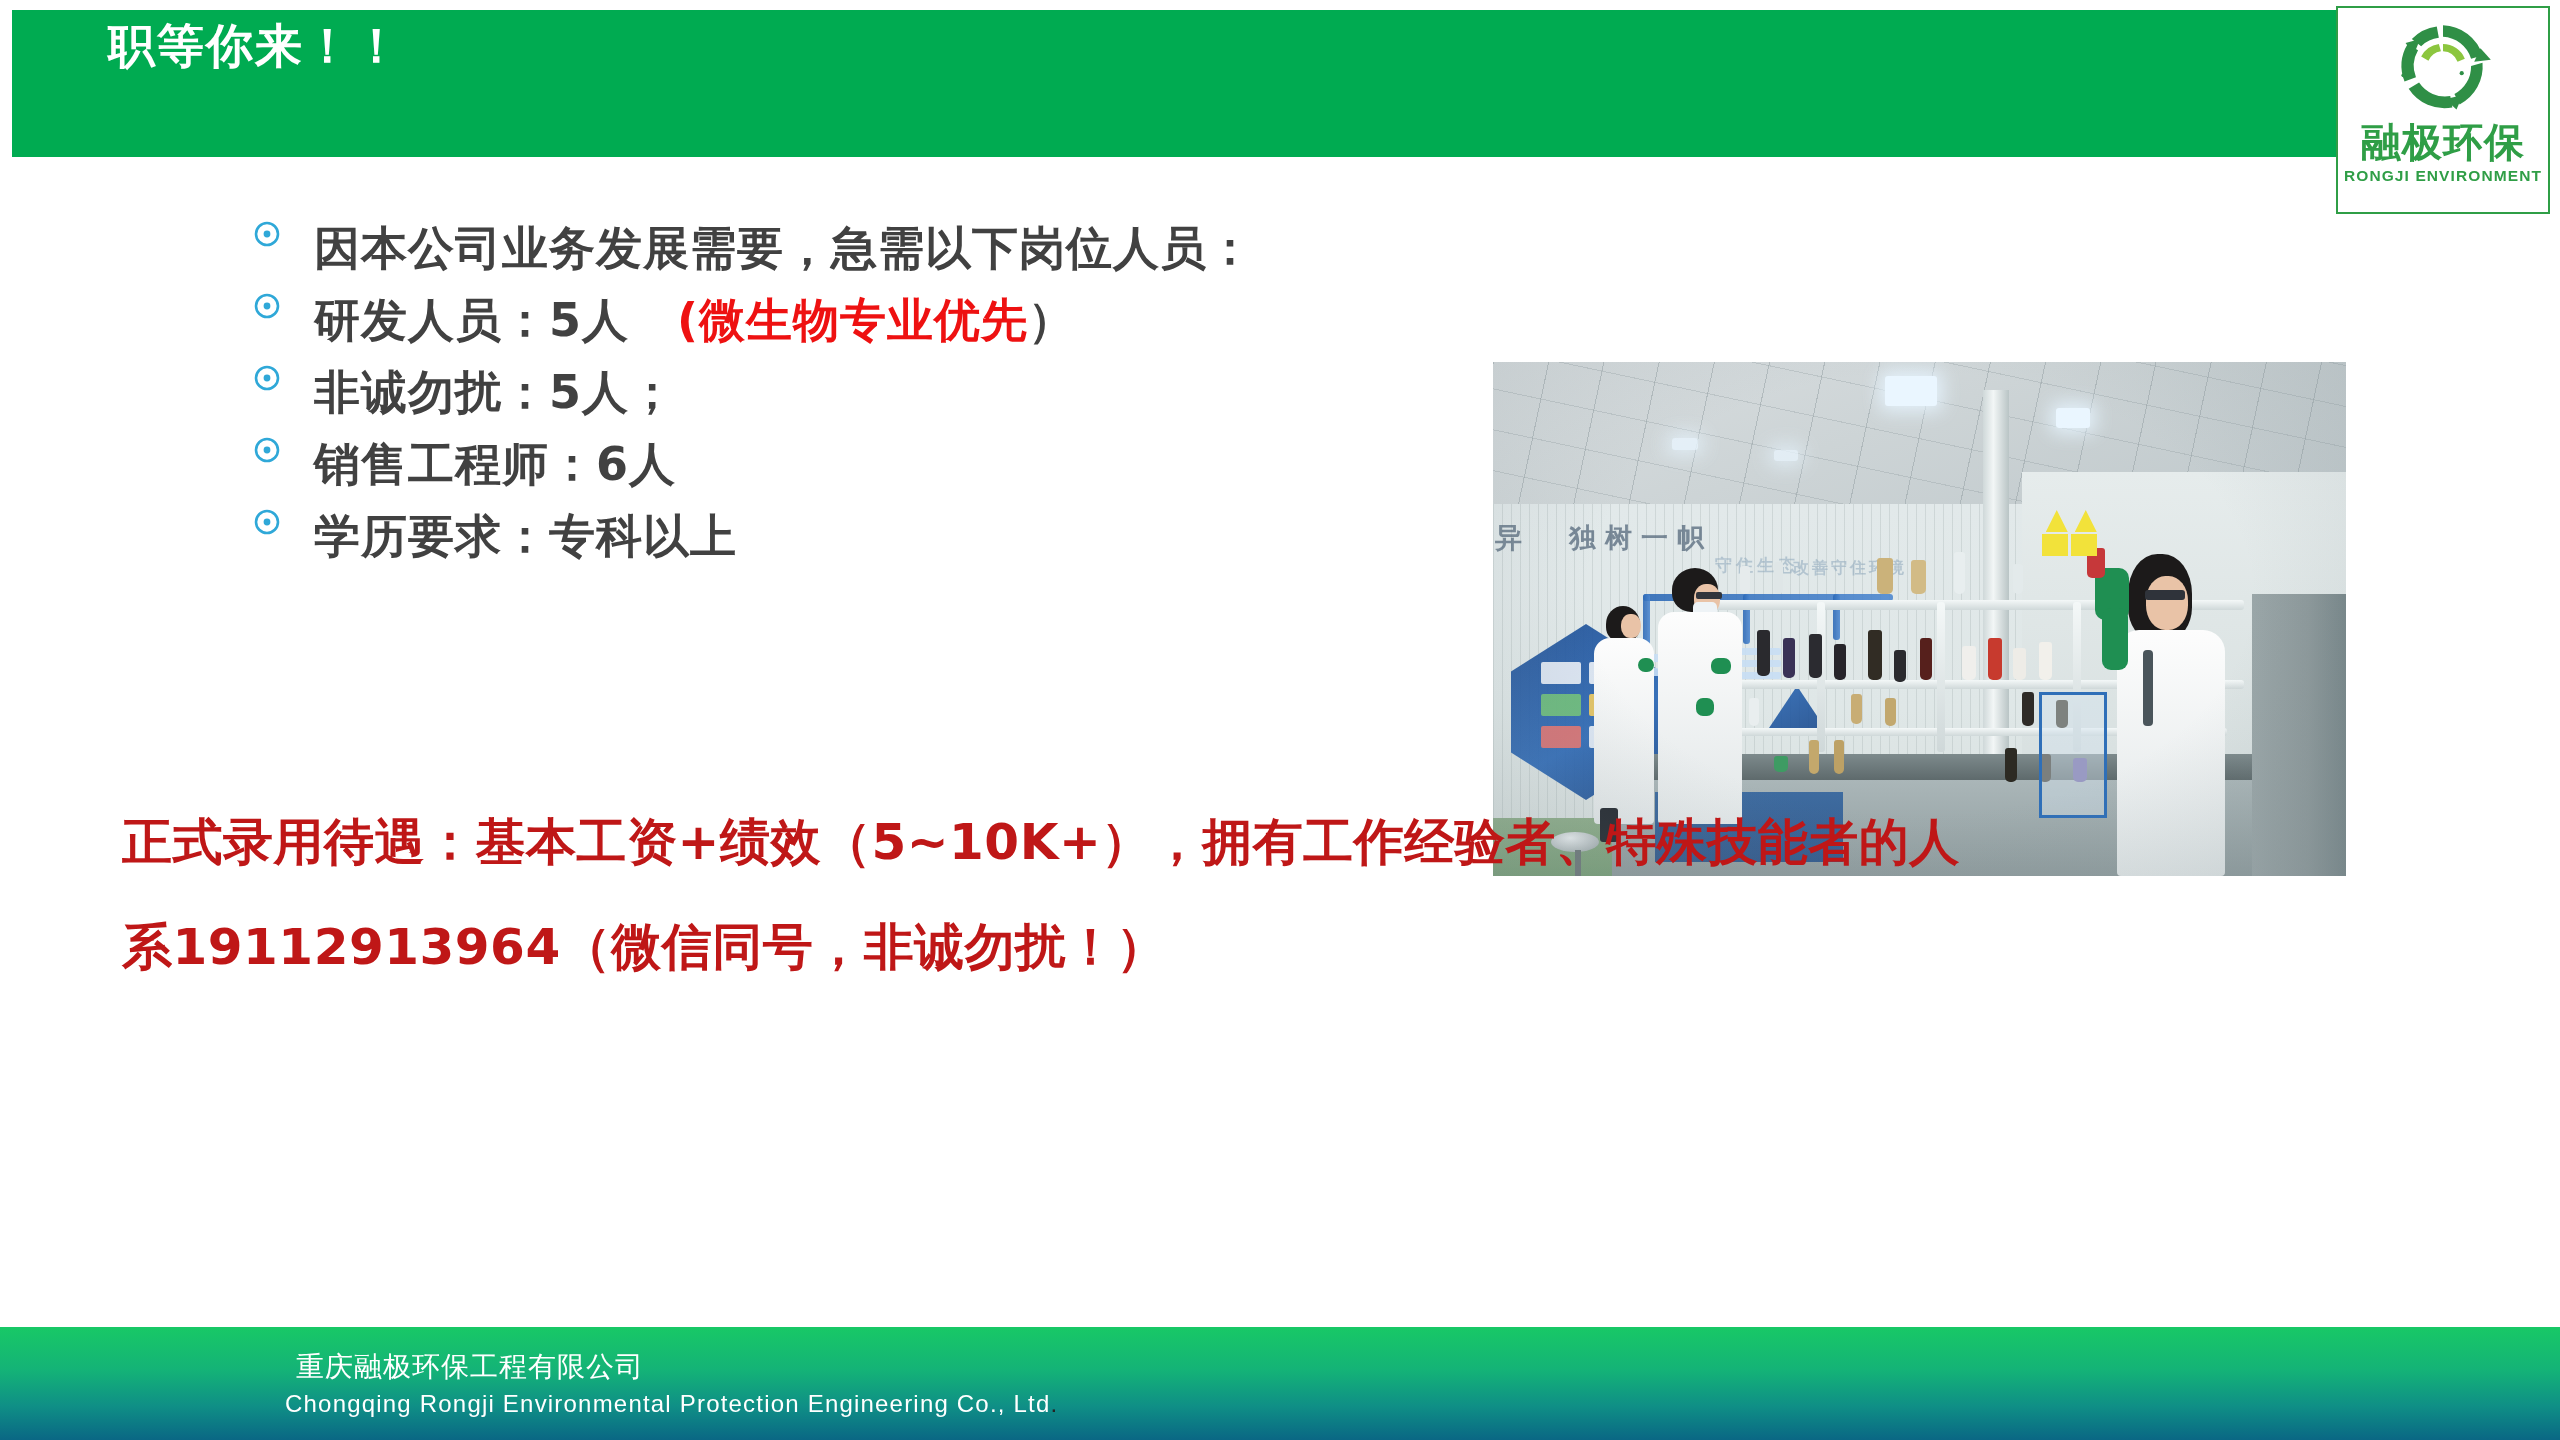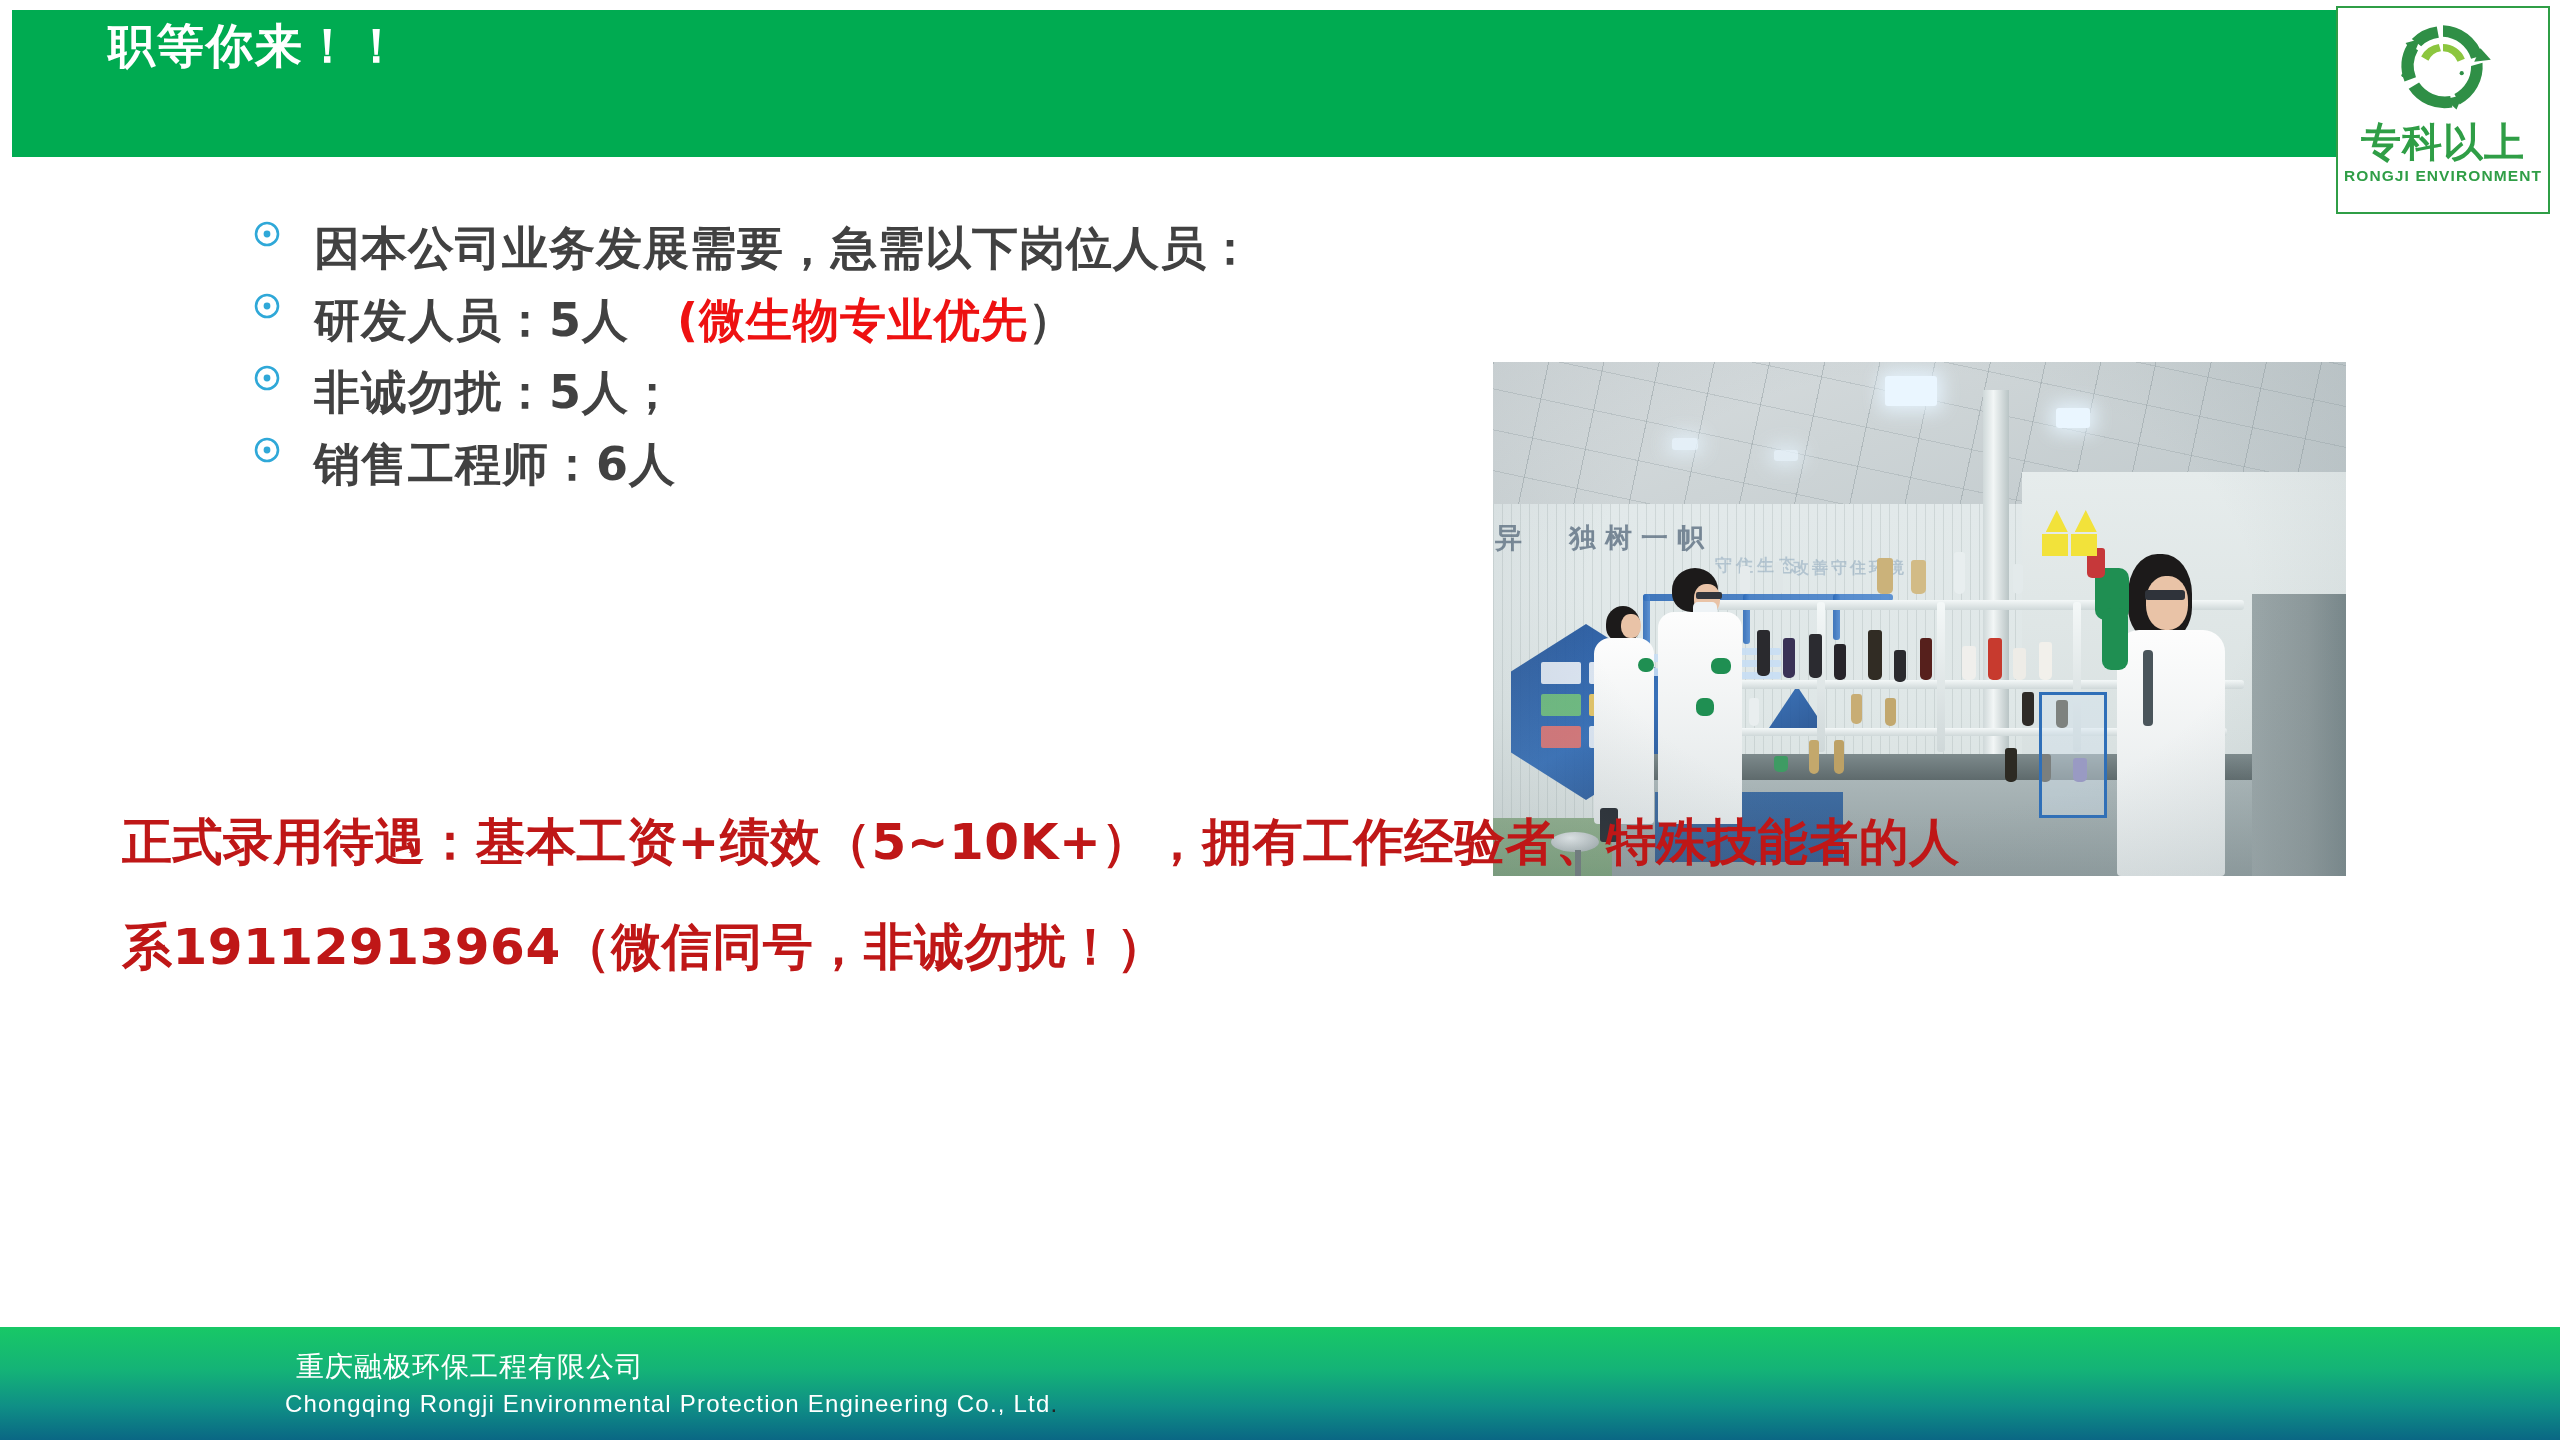--- a/index.html
+++ b/index.html
@@ -337,21 +337,21 @@
         <path d="M20 22 A41 41 0 0 1 44 10 L46 21 A30 30 0 0 0 29 29 Z" fill="#2f8f46"></path>
         <polygon points="86,31 96,42 80,44" fill="#2f8f46"></polygon>
         <polygon points="63,90 52,80 69,76" fill="#2f8f46"></polygon>
         <polygon points="14,26 28,22 22,37" fill="#2f8f46"></polygon>
         <path d="M50 27 A23 23 0 0 1 71 41 L64 44 A16 16 0 0 0 50 34 Z" fill="#8cc63f"></path>
         <path d="M46 27 A23 23 0 0 0 29 39 L36 43 A16 16 0 0 1 48 34 Z" fill="#8cc63f"></path>
         <circle cx="12" cy="57" r="2" fill="#2f8f46"></circle>
         <circle cx="68" cy="55" r="2" fill="#2f8f46"></circle>
       </svg>
     </div>
-    <div id="logo-cn">专科以上</div>
+    <div id="logo-cn">融极环保</div>
     <div id="logo-en">RONGJI ENVIRONMENT</div>
   </div>
 
   <div id="bullet-list">
 
     <div class="bullet-row">
       <span class="bullet-marker">
         <svg viewBox="0 0 30 30" width="30" height="30" aria-hidden="true">
           <circle cx="15" cy="15" r="11" fill="none" stroke="#2fa8d8" stroke-width="2.6"></circle>
           <circle cx="15" cy="15" r="3.4" fill="#2fa8d8"></circle>
@@ -383,20 +383,29 @@
     <div class="bullet-row">
       <span class="bullet-marker">
         <svg viewBox="0 0 30 30" width="30" height="30" aria-hidden="true">
           <circle cx="15" cy="15" r="11" fill="none" stroke="#2fa8d8" stroke-width="2.6"></circle>
           <circle cx="15" cy="15" r="3.4" fill="#2fa8d8"></circle>
         </svg>
       </span>
       <span class="bullet-text">销售工程师：6人</span>
     </div>
 
+    <div class="bullet-row">
+      <span class="bullet-marker">
+        <svg viewBox="0 0 30 30" width="30" height="30" aria-hidden="true">
+          <circle cx="15" cy="15" r="11" fill="none" stroke="#2fa8d8" stroke-width="2.6"></circle>
+          <circle cx="15" cy="15" r="3.4" fill="#2fa8d8"></circle>
+        </svg>
+      </span>
+      <span class="bullet-text">学历要求：专科以上</span>
+    </div>
 
   </div>
 
   <div id="lab-photo">
     <div class="ph-layer ph-ceiling"></div>
     <div class="ph-layer ph-ceiling-grid"></div>
     <div class="ph-layer ph-light" style="left:46%;top:14px;width:52px;height:30px;"></div>
     <div class="ph-layer ph-light" style="left:66%;top:46px;width:34px;height:20px;"></div>
     <div class="ph-layer ph-light" style="left:21%;top:76px;width:26px;height:12px;opacity:.8;"></div>
     <div class="ph-layer ph-light" style="left:33%;top:88px;width:24px;height:11px;opacity:.75;"></div>

